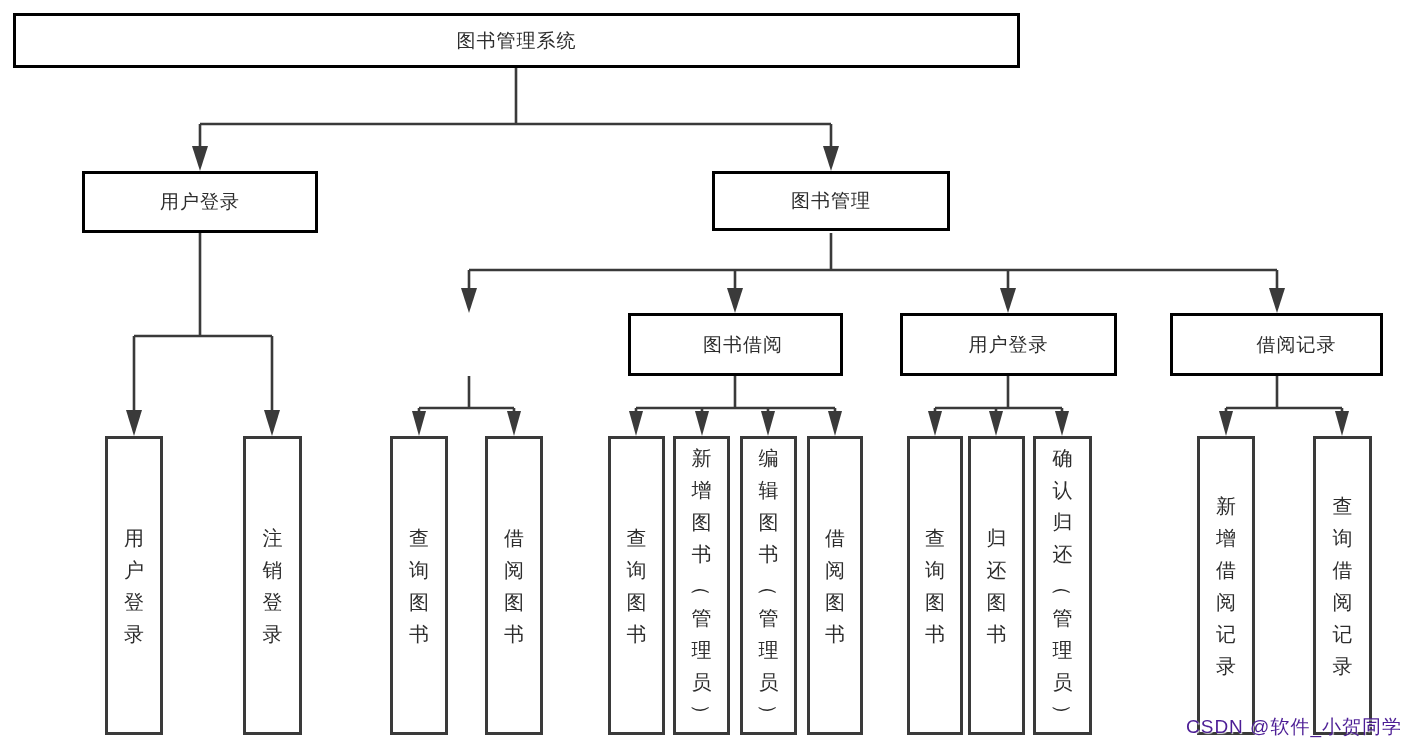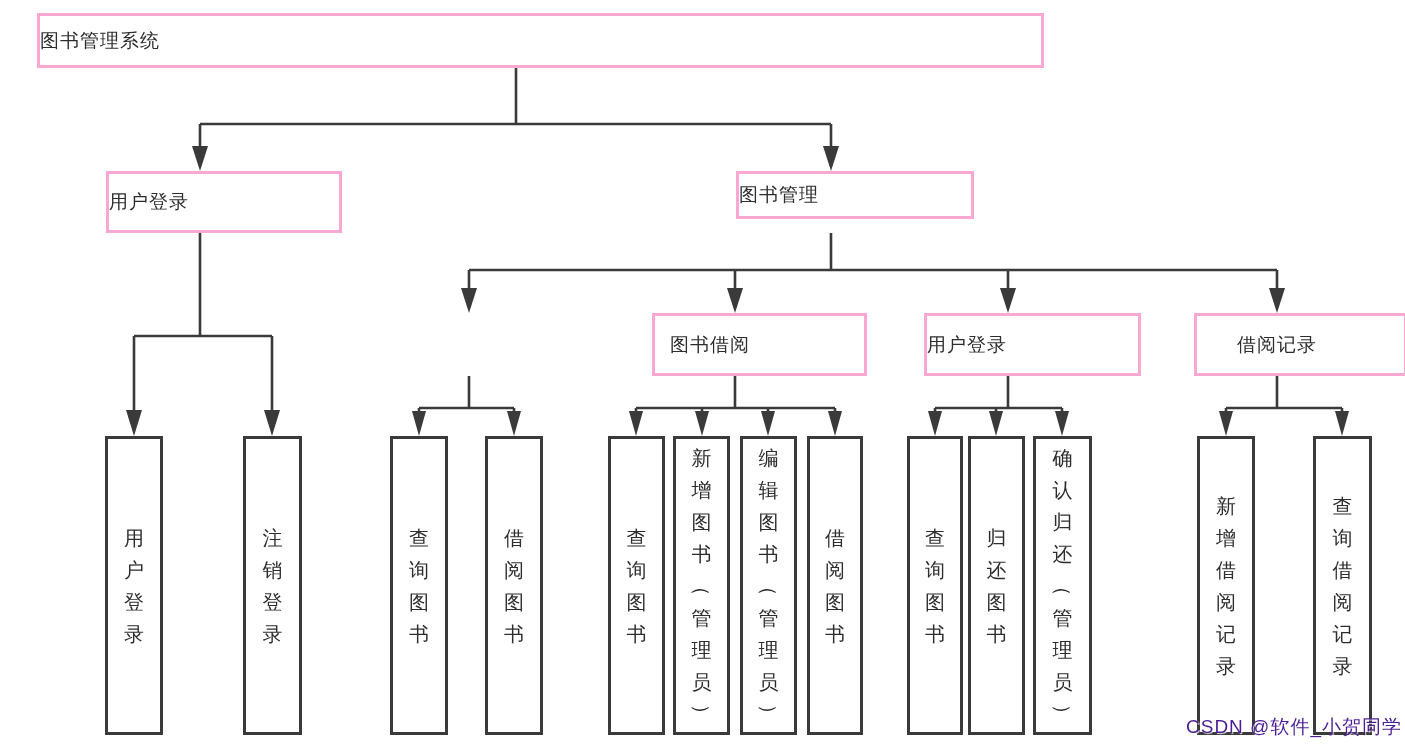--- a/index.html
+++ b/index.html
@@ -16,29 +16,29 @@
     overflow: hidden;
   }
   #connector-layer {
     position: absolute;
     left: 0; top: 0;
     width: 1405px; height: 747px;
   }
   .hbox {
     position: absolute;
     box-sizing: border-box;
-    border: 3px solid #f9a8d4;
+    border: 3px solid #000000;
     background: #ffffff;
     display: flex;
     align-items: center;
+    justify-content: center;
     font-size: 19px;
     color: #2d2d2d;
     letter-spacing: 1px;
     z-index: 2;
-    margin-left: 24px;
   }
   .leaf {
     position: absolute;
     top: 436px;
     height: 299px;
     box-sizing: border-box;
     border: 3px solid #3a3a3a;
     background: #ffffff;
     display: flex;
     align-items: center;
@@ -109,21 +109,21 @@
     </g>
   </svg>
 
   <div class="hbox" style="left:13px; top:13px; width:1007px; height:55px;">
     <span>图书管理系统</span>
   </div>
 
   <div class="hbox" style="left:82px; top:171px; width:236px; height:62px;">
     <span>用户登录</span>
   </div>
-  <div class="hbox" style="left:712px; top:171px; width:238px; height:48px;">
+  <div class="hbox" style="left:712px; top:171px; width:238px; height:60px;">
     <span>图书管理</span>
   </div>
 
   <div class="hbox" style="left:628px; top:313px; width:215px; height:63px;padding-left:15px;">
     <span>图书借阅</span>
   </div>
   <div class="hbox" style="left:900px; top:313px; width:217px; height:63px;">
     <span>用户登录</span>
   </div>
   <div class="hbox" style="left:1170px; top:313px; width:213px; height:63px;padding-left:40px;">

